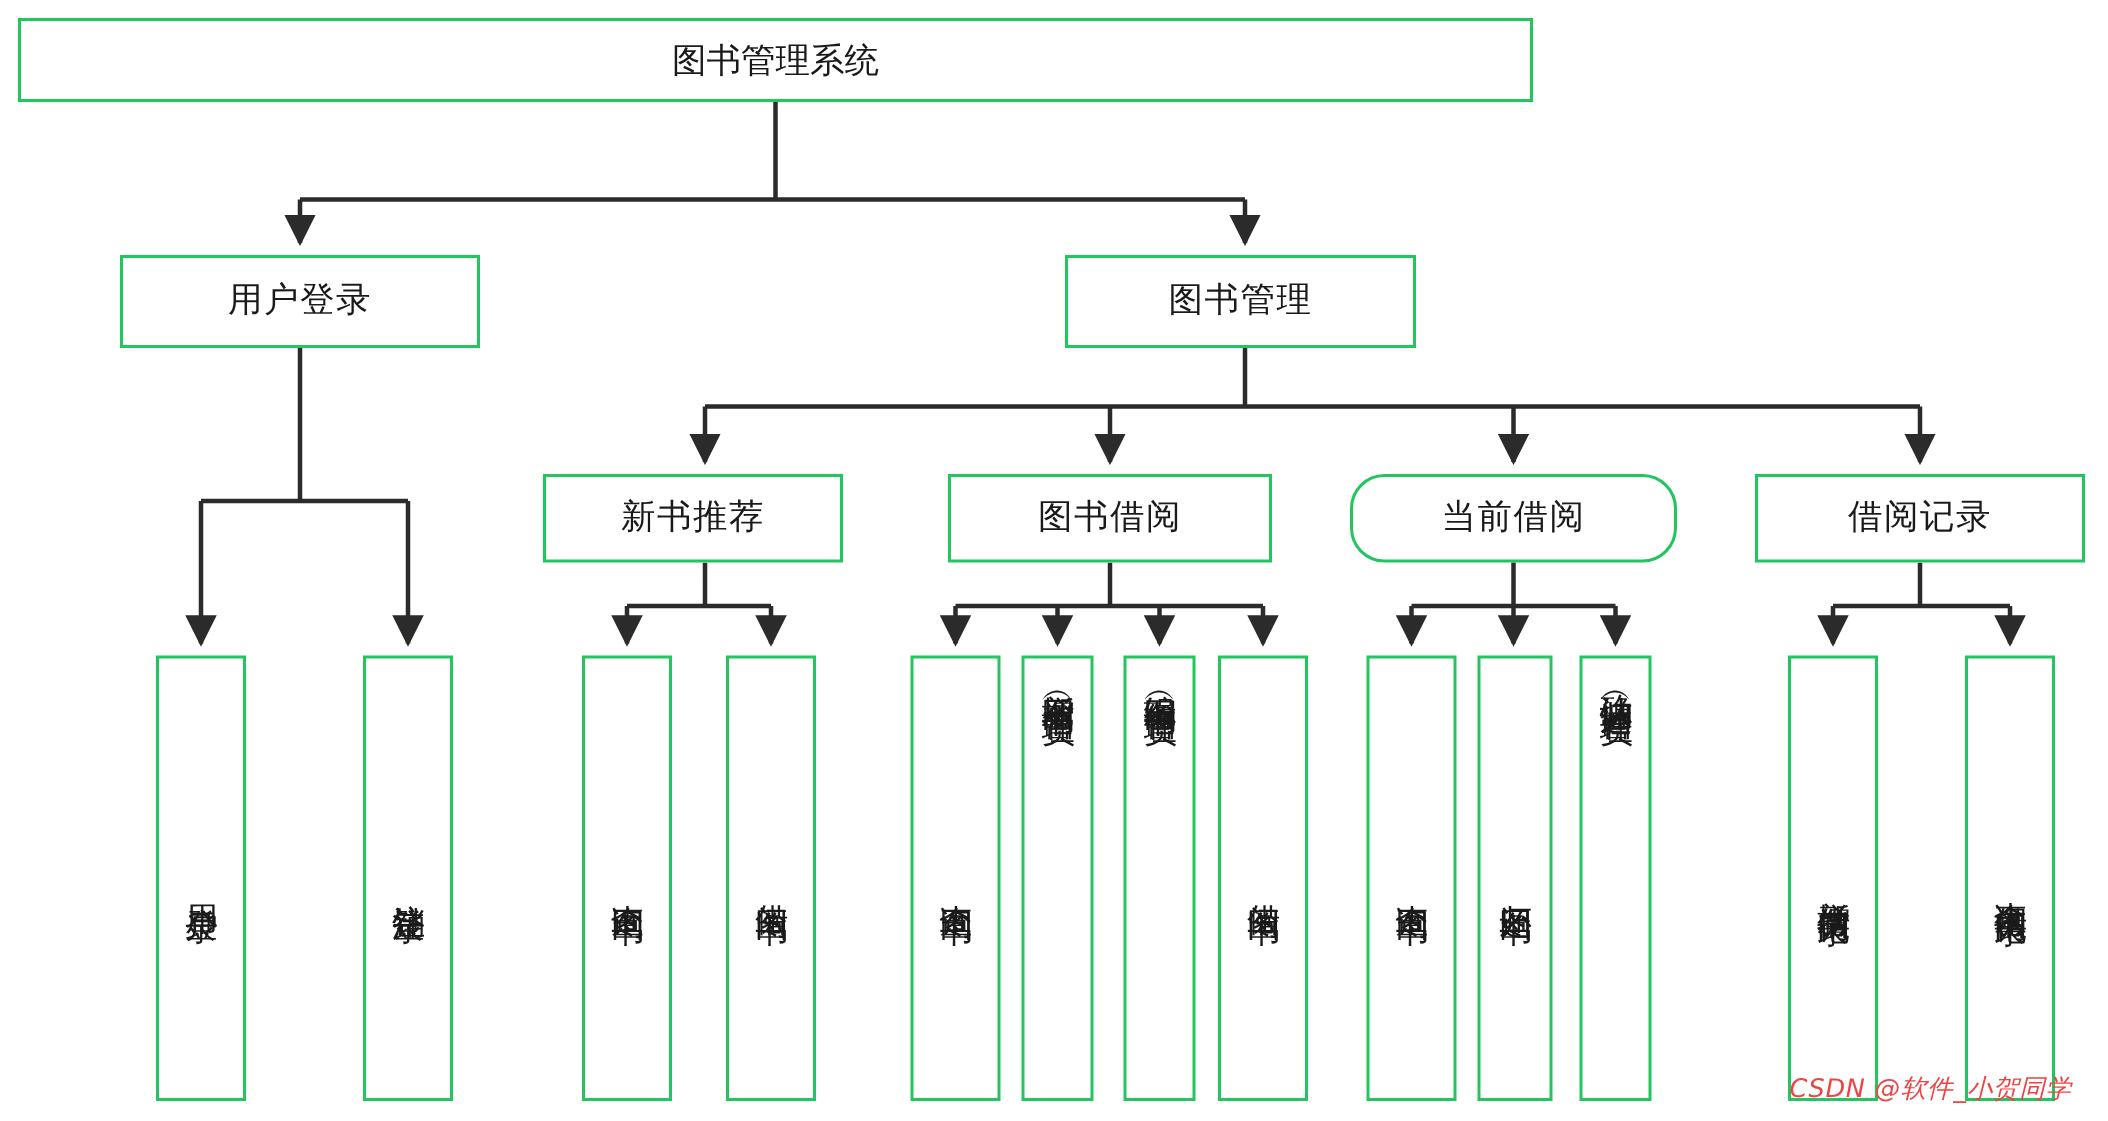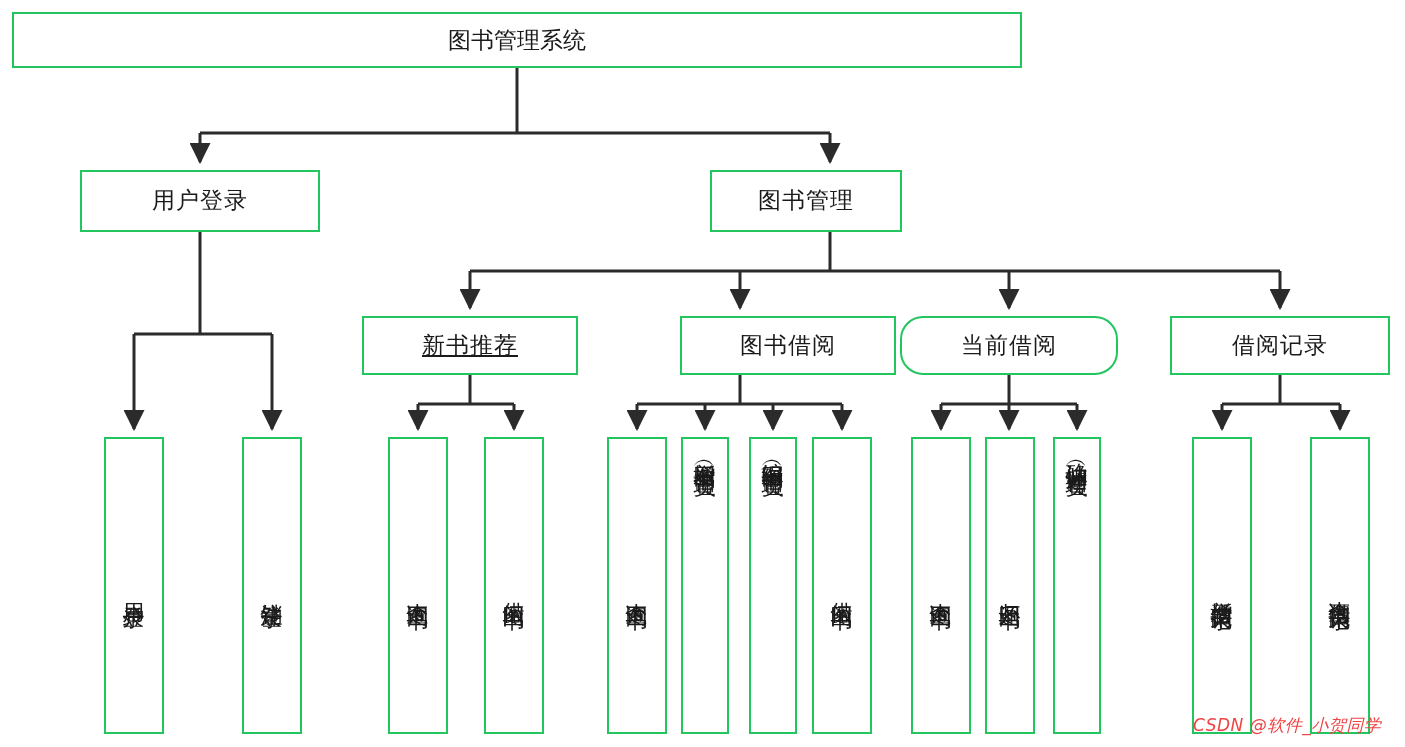--- a/index.html
+++ b/index.html
@@ -121,25 +121,25 @@
       <path d="M 1222 404 L 1340 404"></path>
       <path d="M 1222 404 L 1222 429" marker-end="url(#arrow)"></path>
       <path d="M 1340 404 L 1340 429" marker-end="url(#arrow)"></path>
     </g>
   </svg>
 
   <div class="node root" style="left:12px; top:12px; width:1010px; height:56px;">图书管理系统</div>
 
   <div class="node horiz" style="left:80px; top:170px; width:240px; height:62px;">用户登录</div>
 
-  <div class="node horiz" style="left:710px; top:170px; width:192px; height:62px;">图书管理</div>
+  <div class="node horiz" style="left:710px; top:170px; width:234px; height:62px;">图书管理</div>
 
-  <div class="node horiz" style="left:362px; top:316px; width:216px; height:59px;text-decoration:underline;">新书推荐</div>
+  <div class="node horiz" style="left:362px; top:316px; width:200px; height:59px;">新书推荐</div>
 
-  <div class="node horiz" style="left:632px; top:316px; width:216px; height:59px;margin-left:48px;">图书借阅</div>
+  <div class="node horiz" style="left:632px; top:316px; width:216px; height:59px;">图书借阅</div>
 
   <div class="node horiz" style="left:900px; top:316px; width:218px; height:59px;border-radius:23px;">当前借阅</div>
 
   <div class="node horiz" style="left:1170px; top:316px; width:220px; height:59px;">借阅记录</div>
 
   <div class="node leaf" style="left:104px; top:437px; width:60px; height:297px; align-items:center;">
     <span class="vtext">用户登录</span>
   </div>
 
   <div class="node leaf" style="left:242px; top:437px; width:60px; height:297px; align-items:center;">

